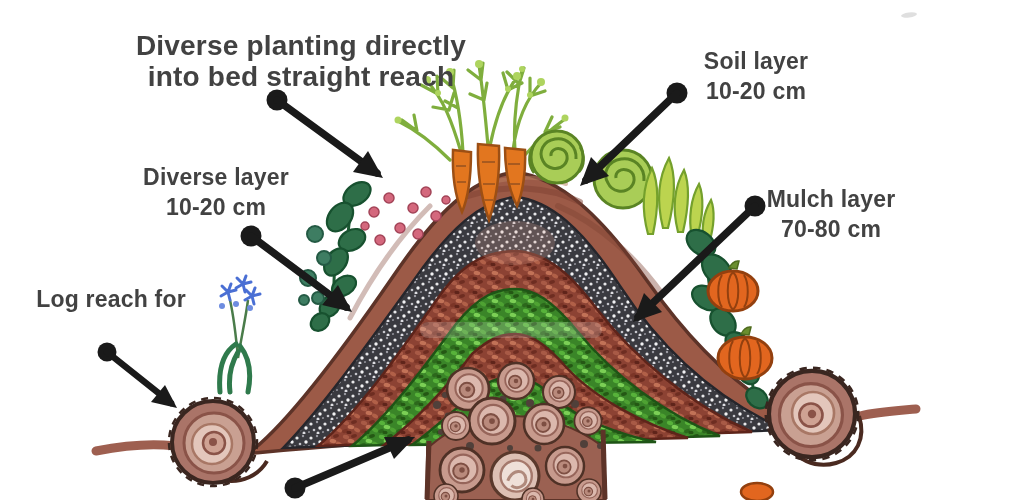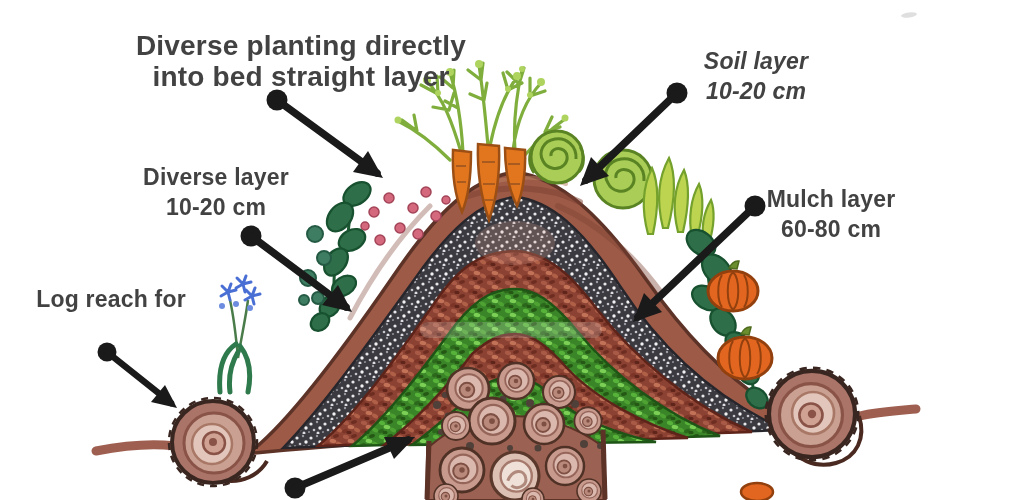--- a/index.html
+++ b/index.html
@@ -278,31 +278,31 @@
       <g>
         <circle cx="295" cy="488" r="10.5" stroke="none"></circle>
         <line x1="295" y1="488" x2="408" y2="440" stroke-width="7.5"></line>
         <polygon points="415,437 394,459 384,437" stroke="none"></polygon>
       </g>
     </g>
   </svg>
 
   <div class="label big" style="left:130px;top:30px;width:342px;">
     <div>Diverse planting directly</div>
-    <div>into bed straight layer</div>
-  </div>
-  <div class="label" style="left:666px;top:46px;width:180px;font-style:italic;">
+    <div>into bed straight reach</div>
+  </div>
+  <div class="label" style="left:666px;top:46px;width:180px;">
     <div>Soil layer</div>
     <div>10-20 cm</div>
   </div>
   <div class="label" style="left:105px;top:162px;width:222px;">
     <div>Diverse layer</div>
     <div>10-20 cm</div>
   </div>
   <div class="label" style="left:731px;top:184px;width:200px;">
     <div>Mulch layer</div>
-    <div>60-80 cm</div>
+    <div>70-80 cm</div>
   </div>
   <div class="label" style="left:11px;top:284px;width:200px;">
     <div>Log reach for</div>
   </div>
 
 </div>
 
 </body></html>

